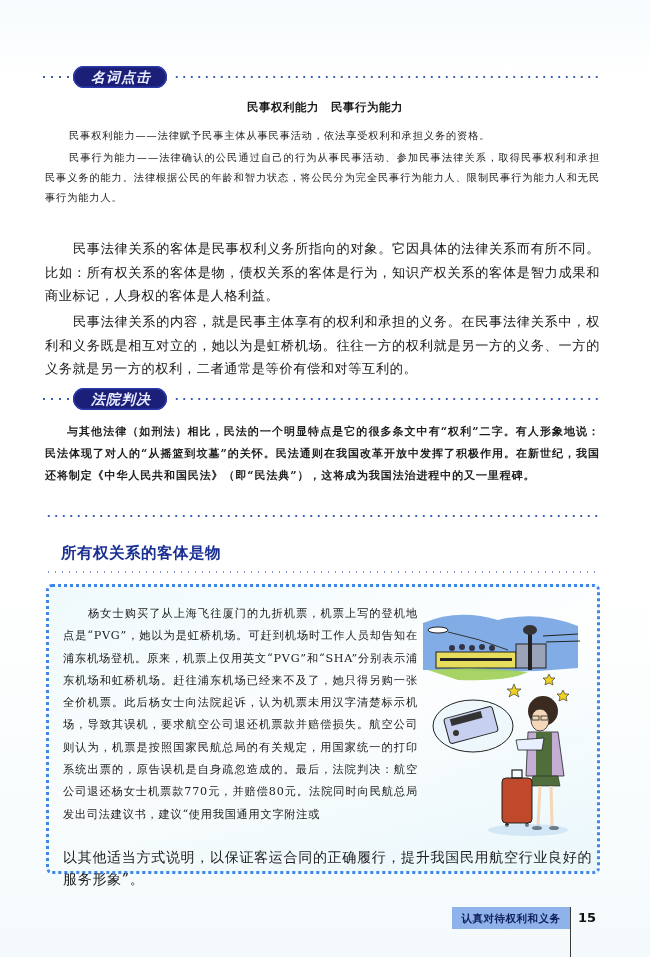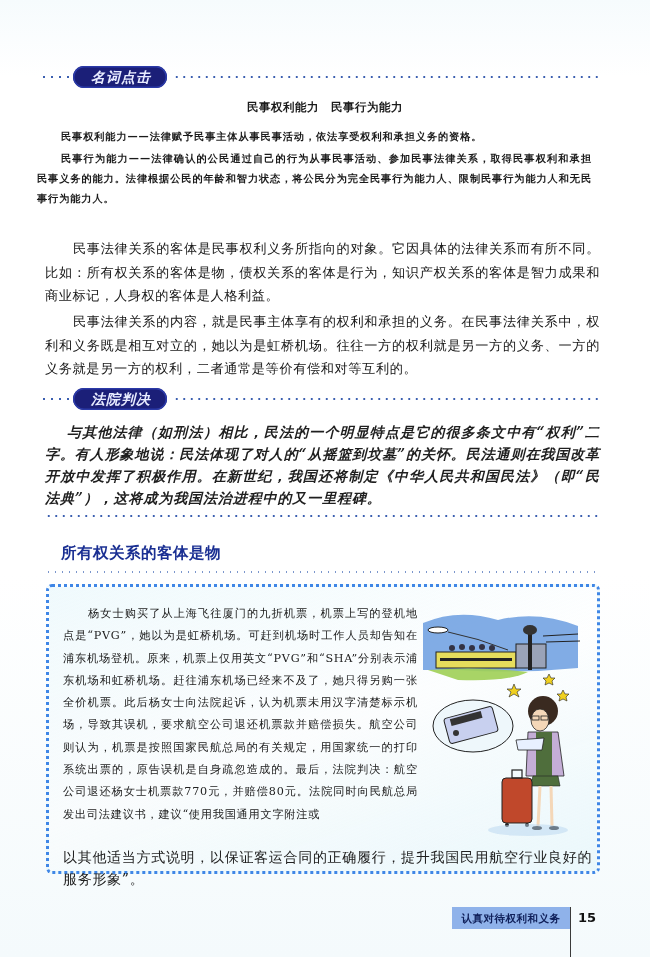--- a/index.html
+++ b/index.html
@@ -41,39 +41,38 @@
     }
 
     .term-title {
       position: absolute; left: 0; width: 650px; top: 100px;
       text-align: center;
       font-family: "DejaVu Sans", "Liberation Sans", sans-serif;
       font-weight: bold; font-size: 11.5px; letter-spacing: 0.5px;
       word-spacing: 10px;
     }
     .term-para {
-      position: absolute; left: 37px; width: 555px;
+      position: absolute; left: 45px; width: 555px;
       font-size: 10.2px; line-height: 20px; letter-spacing: 0.9px;
-      text-indent: 24px; text-align: justify; font-weight: bold;
+      text-indent: 24px; text-align: justify;
     }
 
     .body-para {
       position: absolute; left: 45px; width: 555px;
       font-size: 13.2px; line-height: 23.5px; letter-spacing: 0.6px;
       text-indent: 28px; text-align: justify;
       color: #161616;
     }
 
     .expert-para {
       position: absolute; left: 45px; width: 555px;
-      font-size: 14px; line-height: 22px; letter-spacing: 0.9px;
+      font-size: 11px; line-height: 22px; letter-spacing: 0.9px;
       text-indent: 22px; text-align: justify;
       font-weight: bold;
       color: #1f1f1f;
-      font-style: italic;
     }
     .full-dots {
       position: absolute; left: 45px; width: 555px; height: 2px;
       background-image: radial-gradient(circle, #3b5fb0 1px, transparent 1.3px);
       background-size: 7.5px 2px; background-repeat: repeat-x;
     }
 
     .section-heading {
       position: absolute; left: 61px; top: 543px;
       font-family: "DejaVu Sans", "Liberation Sans", sans-serif;

